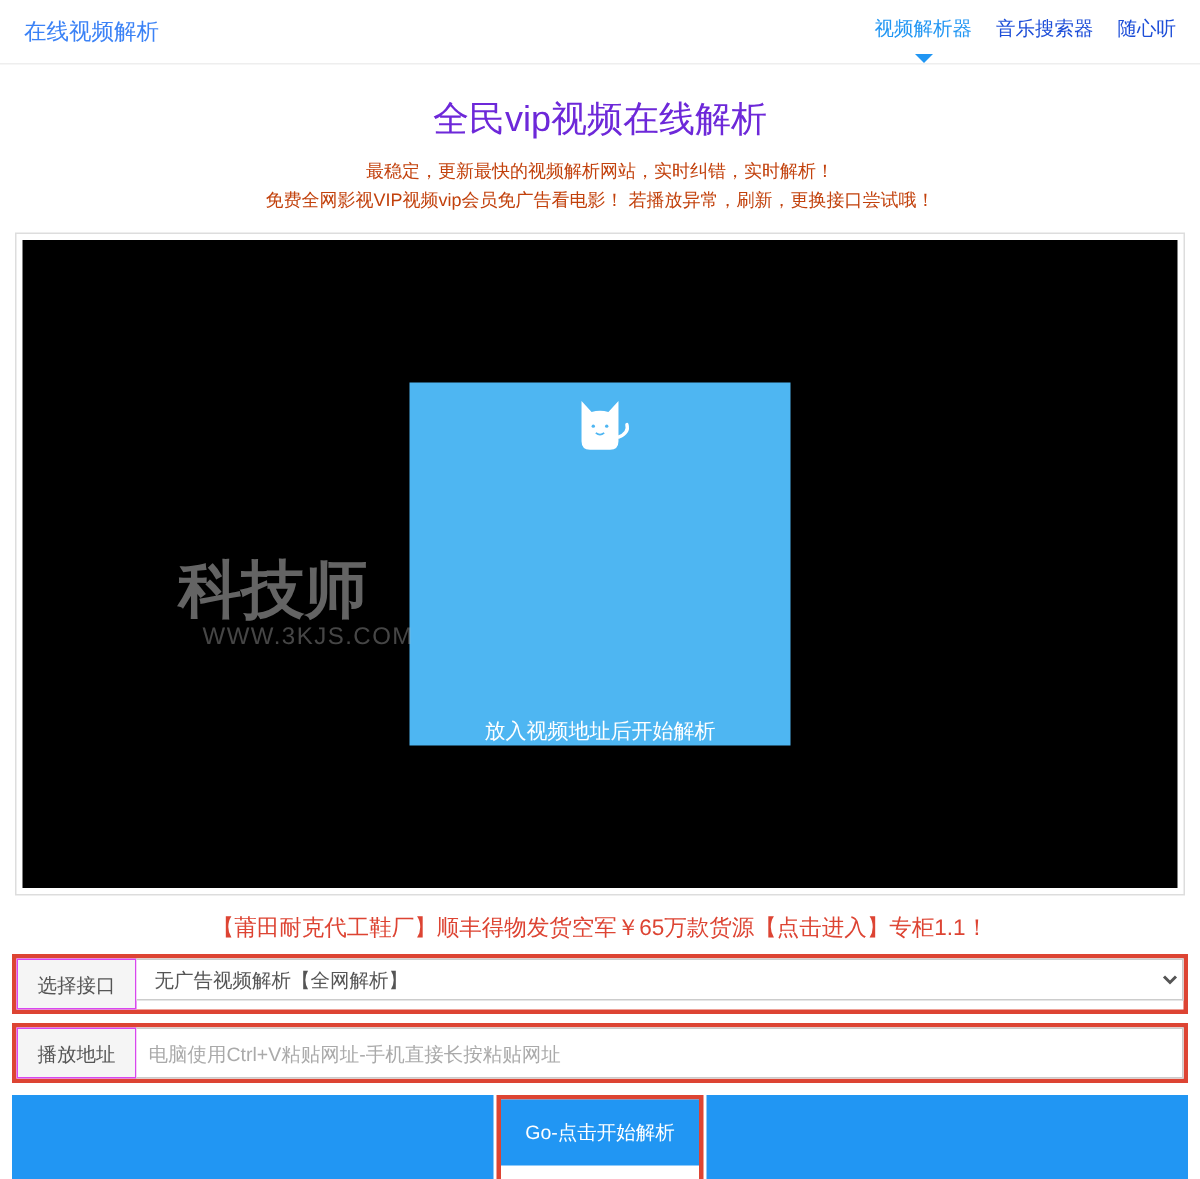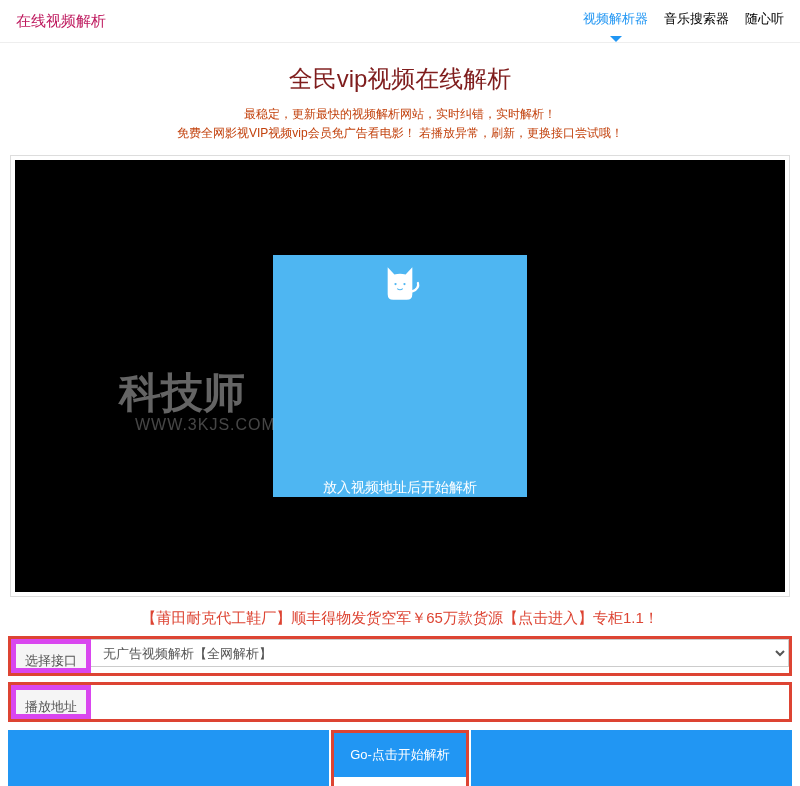--- a/index.html
+++ b/index.html
@@ -15,29 +15,29 @@
     }
     .header {
       display: flex;
       justify-content: space-between;
       align-items: center;
       padding: 10px 16px;
       border-bottom: 1px solid #eee;
     }
     .header-title {
       font-size: 15px;
-      color: #be185d;
+      color: #3b82f6;
     }
     .nav {
       display: flex;
       gap: 16px;
     }
     .nav-item {
       font-size: 13px;
-      color: #000000;
+      color: #1d4ed8;
       cursor: pointer;
       position: relative;
       padding-bottom: 4px;
     }
     .nav-item.active {
       color: #2196F3;
     }
     .nav-item.active::after {
       content: '';
       position: absolute;
@@ -46,21 +46,21 @@
       transform: translateX(-50%);
       width: 0;
       height: 0;
       border-left: 6px solid transparent;
       border-right: 6px solid transparent;
       border-top: 6px solid #2196F3;
     }
     .main-title {
       text-align: center;
       font-size: 24px;
-      color: #7f1d1d;
+      color: #6d28d9;
       margin: 20px 0 10px;
       font-weight: normal;
     }
     .sub-text {
       text-align: center;
       font-size: 12px;
       color: #c2410c;
       line-height: 1.6;
     }
     .video-container {
@@ -124,21 +124,21 @@
     .form-row {
       display: flex;
       margin: 6px 8px;
       border: 3px solid #d43;
     }
     .form-label {
       width: 80px;
       height: 34px;
       line-height: 34px;
       background: #f5f5f5;
-      border: 5px solid #d946ef;
+      border: 1px solid #d946ef;
       text-align: center;
       font-size: 13px;
       color: #555;
     }
     .form-select {
       flex: 1;
       height: 28px;
       border: 1px solid #ccc;
       border-left: none;
       padding: 0 8px;
@@ -225,20 +225,21 @@
 
 <div class="form-row">
   <div class="form-label">选择接口</div>
   <select class="form-select">
     <option>无广告视频解析【全网解析】</option>
   </select>
 </div>
 
 <div class="form-row">
   <div class="form-label">播放地址</div>
+  <input class="form-input" type="text" placeholder="电脑使用Ctrl+V粘贴网址-手机直接长按粘贴网址" style="">
 </div>
 
 <div class="button-row">
   <button class="btn-side"></button>
   <div class="btn-center-wrap">
     <button class="btn-center">Go-点击开始解析</button>
   </div>
   <button class="btn-side"></button>
 </div>
 

